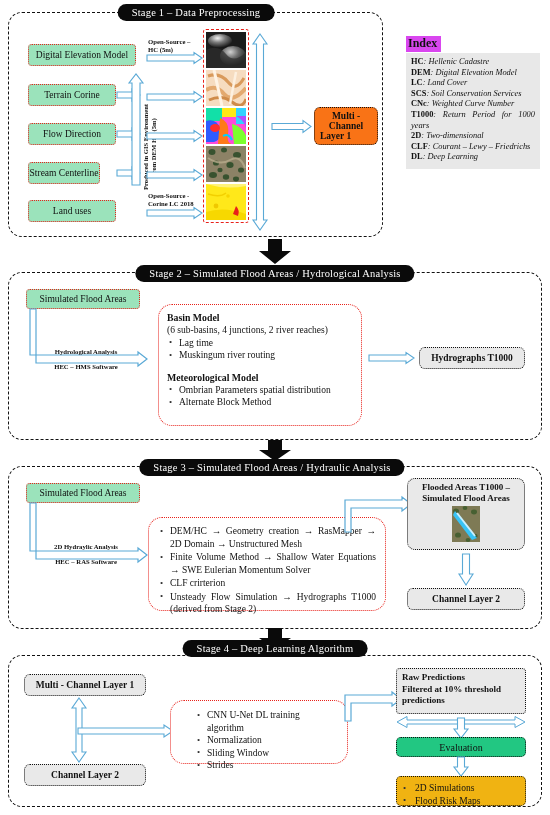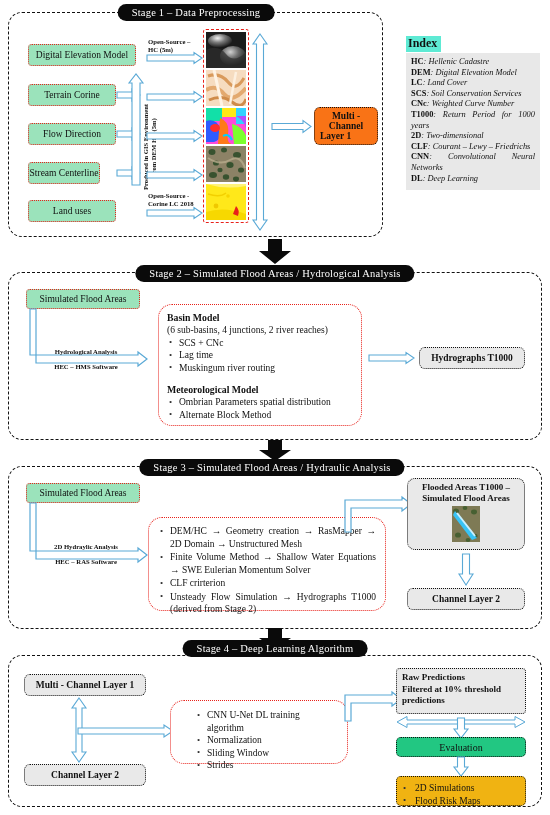--- a/index.html
+++ b/index.html
@@ -91,21 +91,21 @@
   .hd { font-weight: bold; font-size: 9.8px; line-height: 13px; }
   .sub { font-size: 9.5px; line-height: 12.5px; }
 
   
   #index-panel {
     position: absolute;
     left: 406px; top: 33px; width: 134px;
   }
   #index-title {
     display: inline-block;
-    background: #5eead4;
+    background: #d946ef;
     font-weight: bold;
     font-size: 12px;
     padding: 0 4px 1px 2px;
     font-family: "Liberation Serif", serif;
   }
   #index-body {
     background: #e8e8e8;
     padding: 4px 5px 6px 5px;
     margin-top: 1px;
   }
@@ -334,21 +334,20 @@
   <div id="index-title">Index</div>
   <div id="index-body">
     <p><b>HC</b>: <span>Hellenic Cadastre</span></p>
     <p><b>DEM</b>: <span>Digital Elevation Model</span></p>
     <p><b>LC</b>: <span>Land Cover</span></p>
     <p><b>SCS</b>: <span>Soil Conservation Services</span></p>
     <p><b>CNc</b>: <span>Weighted Curve Number</span></p>
     <p><b>T1000</b>: <span>Return Period for 1000 years</span></p>
     <p><b>2D</b>: <span>Two-dimensional</span></p>
     <p><b>CLF</b>: <span>Courant – Lewy – Friedrichs</span></p>
-    <p><b>CNN</b>: <span>Convolutional Neural Networks</span></p>
     <p><b>DL</b>: <span>Deep Learning</span></p>
   </div>
 </div>
 
 <div class="big-down" style="left:258px;top:239px;">
   <svg width="34" height="26" viewBox="0 0 34 26">
       <path d="M10 0 H24 V12 H33 L17 25 L1 12 H10 Z" fill="#0a0a0a"></path>
     </svg>
 </div>
 
@@ -364,21 +363,20 @@
     <path d="M4 0 V46 H112 V43 L121 50 L112 57 V54 H10 V0 Z" fill="#fff" stroke="#5aa9d6" stroke-width="1.2"></path>
   </svg>
 </div>
 <div class="alabel c" style="left:40px;top:348px;width:92px;">Hydrological Analysis</div>
 <div class="alabel c" style="left:40px;top:363px;width:92px;">HEC – HMS Software</div>
 
 <div class="box-red-round" style="left:158px;top:304px;width:204px;height:122px;">
   <div class="hd">Basin Model</div>
   <div class="sub">(6 sub-basins, 4 junctions, 2 river reaches)</div>
   <ul class="bul">
-    <li>SCS + CNc</li>
     <li>Lag time</li>
     <li>Muskingum river routing</li>
   </ul>
   <div style="height:9px"></div>
   <div class="hd">Meteorological Model</div>
   <ul class="bul">
     <li>Ombrian Parameters spatial distribution</li>
     <li>Alternate Block Method</li>
   </ul>
 </div>

